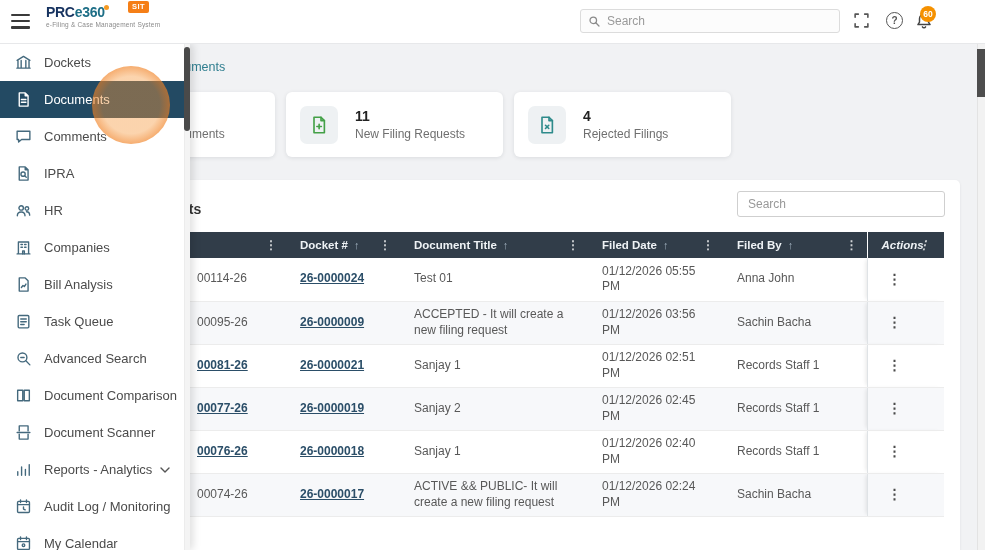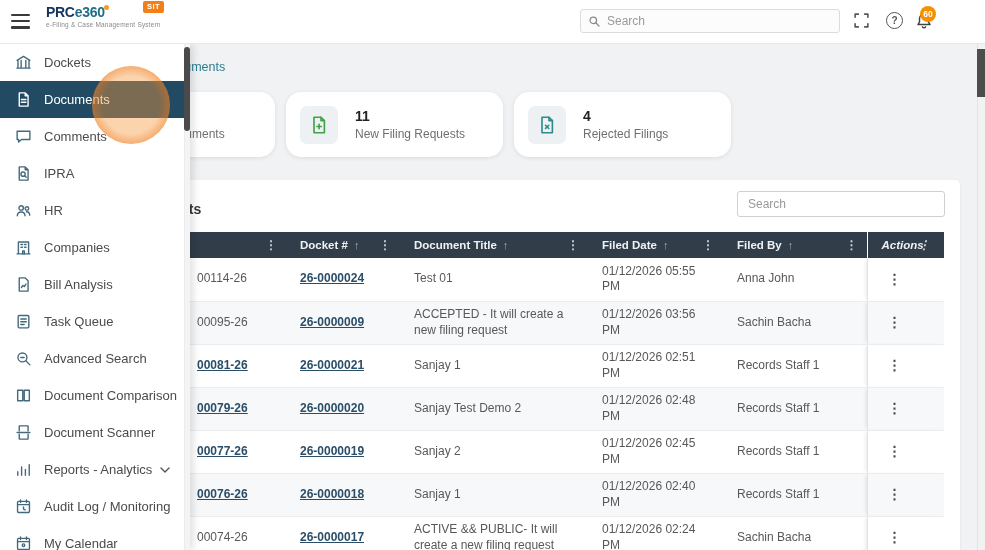--- a/index.html
+++ b/index.html
@@ -16,21 +16,21 @@
     background: #fff; border-bottom: 1px solid #e7e8ea; z-index: 60;
   }
   .hamburger { position: absolute; left: 11px; top: 14px; width: 19px; height: 15px; cursor: pointer; }
   .hamburger span { display: block; width: 19px; height: 2.2px; background: #3a3a3a; border-radius: 1px; margin-bottom: 4px; }
   .logo { position: absolute; left: 46px; top: 4px; cursor: pointer; }
   .logo-row { font-size: 14px; font-weight: 800; color: #16325f; letter-spacing: -0.3px; position: relative; }
   .logo-e { color: #1d6e86; }
   .logo-dot { position: absolute; width: 5px; height: 5px; border-radius: 50%; background: #f59a23; left: 58px; top: 1px; }
   .tagline { font-size: 6.5px; color: #8a8a8a; margin-top: 1px; letter-spacing: 0.2px; }
   .env-badge {
-    position: absolute; left: 143px; top: 1px; background: #f57f17; color: #fff;
+    position: absolute; left: 128px; top: 1px; background: #f57f17; color: #fff;
     font-size: 7.5px; font-weight: 700; padding: 1px 4px 2px; border-radius: 2px; letter-spacing: 0.5px; z-index: 61;
   }
   .gsearch {
     position: absolute; left: 580px; top: 9px; width: 260px; height: 24px;
     background: #fcfcfc; border: 1px solid #dcdcdc; border-radius: 3px; display: flex; align-items: center;
   }
   .gsearch svg { margin-left: 7px; flex: 0 0 auto; }
   .gsearch input { border: none; outline: none; background: transparent; font-size: 12px; color: #444;
     font-family: "Liberation Sans", sans-serif; margin-left: 6px; width: 220px; }
   .gsearch input::placeholder { color: #9a9a9a; }
@@ -41,21 +41,21 @@
   .icon-bell { left: 915px; }
   .bell-badge { position: absolute; left: 920px; top: 6px; width: 16px; height: 16px; border-radius: 50%;
     background: #f59100; color: #fff; font-size: 8.5px; font-weight: 700;
     display: flex; align-items: center; justify-content: center; z-index: 62; cursor: pointer; }
   .avatar { position: absolute; left: 1000px; top: 8px; width: 27px; height: 27px; border-radius: 50%;
     background: #0e5a58; color: #fff; font-size: 11px; font-weight: 700;
     display: flex; align-items: center; justify-content: center; cursor: pointer; }
 
   
   .breadcrumb { position: absolute; left: 162px; top: 60px; font-size: 12.5px; color: #2f7e8f; cursor: pointer; z-index: 5; }
-  .card { position: absolute; top: 92px; height: 65px; background: #fff; border-radius: 15px;
+  .card { position: absolute; top: 92px; height: 65px; background: #fff; border-radius: 6px;
     box-shadow: 0 1px 4px rgba(20,30,40,.10); display: flex; align-items: center; padding-left: 14px; z-index: 5; cursor: pointer; }
   .card1 { left: 95px; width: 180px; }
   .card2 { left: 286px; width: 217px; }
   .card3 { left: 514px; width: 217px; }
   .cicon { width: 38px; height: 38px; border-radius: 7px; background: #eef1f3;
     display: flex; align-items: center; justify-content: center; flex: 0 0 auto; }
   .ctext { margin-left: 17px; }
   .cvalue { font-size: 14px; font-weight: 700; color: #222; height: 17px; line-height: 17px; }
   .clabel { font-size: 12px; color: #6f6f6f; margin-top: 2px; white-space: nowrap; }
 
@@ -219,28 +219,20 @@
       </tr>
       <tr>
         <td class="c-filing"><a class="lnk">00081-26</a></td>
         <td><a class="lnk">26-0000021</a></td>
         <td>Sanjay 1</td>
         <td>01/12/2026 02:51 PM</td>
         <td>Records Staff 1</td>
         <td class="c-actions"><span class="dots3">⋮</span></td>
       </tr>
       <tr>
-        <td class="c-filing"><a class="lnk">00079-26</a></td>
-        <td><a class="lnk">26-0000020</a></td>
-        <td>Sanjay Test Demo 2</td>
-        <td>01/12/2026 02:48 PM</td>
-        <td>Records Staff 1</td>
-        <td class="c-actions"><span class="dots3">⋮</span></td>
-      </tr>
-      <tr>
         <td class="c-filing"><a class="lnk">00077-26</a></td>
         <td><a class="lnk">26-0000019</a></td>
         <td>Sanjay 2</td>
         <td>01/12/2026 02:45 PM</td>
         <td>Records Staff 1</td>
         <td class="c-actions"><span class="dots3">⋮</span></td>
       </tr>
       <tr>
         <td class="c-filing"><a class="lnk">00076-26</a></td>
         <td><a class="lnk">26-0000018</a></td>

